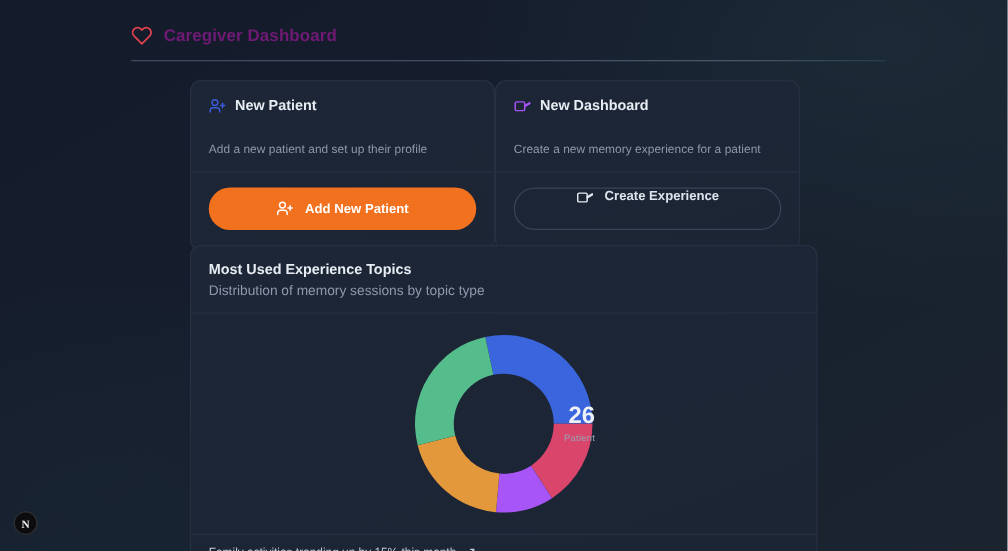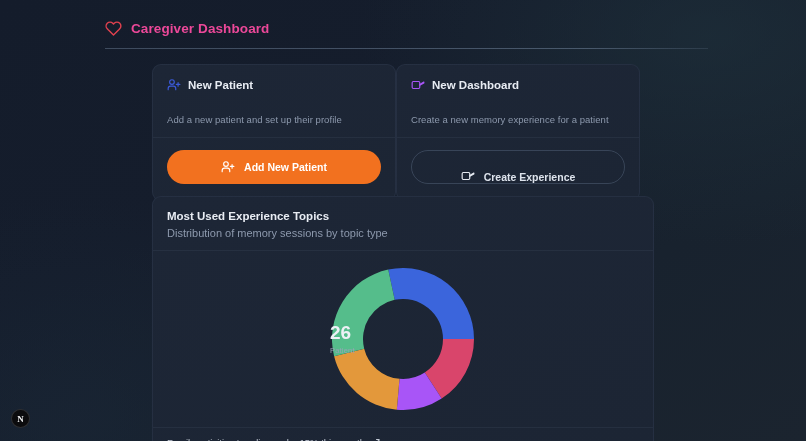--- a/index.html
+++ b/index.html
@@ -18,21 +18,21 @@
   .page { position: absolute; inset: 0; }
 
   
   .header {
     position: absolute;
     left: 105px; top: 20px;
     display: flex; align-items: center; gap: 9px;
   }
   .heart-icon { width: 17px; height: 17px; display: block; }
   .header-title {
-    font-size: 13.5px; font-weight: 700; color: #ec4899;
+    font-size: 13.5px; font-weight: 700; color: #701a75;
     letter-spacing: .1px;
   }
   .header-divider {
     position: absolute; left: 105px; top: 48px;
     width: 603px; height: 1px;
     background: linear-gradient(90deg, rgba(120,140,165,.42), rgba(120,140,165,.5) 80%, rgba(120,140,165,.18));
   }
 
   
   .cards-row { position: absolute; left: 152px; top: 64px; display: flex; }
@@ -58,21 +58,21 @@
     font-family: inherit;
     display: flex; align-items: center; justify-content: center; gap: 9px;
     cursor: pointer;
   }
   .btn-outline {
     width: 100%; height: 34px;
     border: 1px solid rgba(130,150,180,0.28); border-radius: 17px;
     background: transparent;
     color: #dde3ec; font-size: 10.5px; font-weight: 600;
     font-family: inherit;
-    display: flex; align-items: flex-end; justify-content: center; gap: 9px;
+    display: flex; align-items: flex-start; justify-content: center; gap: 9px;
     cursor: pointer;
   }
 
   
   .chart-card {
     position: absolute; left: 152px; top: 196px;
     width: 502px; height: 260px;
     background: linear-gradient(160deg, #1d2636 0%, #1c2534 100%);
     border: 1px solid rgba(120,140,170,0.11);
     border-radius: 9px;
@@ -84,21 +84,21 @@
   .chart-body {
     border-top: 1px solid rgba(120,140,170,0.10);
     height: 177px;
     display: flex; align-items: center; justify-content: center;
     position: relative;
   }
   .donut-wrap { position: relative; width: 146px; height: 146px; }
   .donut-wrap svg { display: block; }
   .donut-center {
     position: absolute; inset: 0;
-    display: flex; flex-direction: column; align-items: flex-start; justify-content: center;
+    display: flex; flex-direction: column; align-items: flex-end; justify-content: center;
     pointer-events: none;
   }
   .donut-value { font-size: 19px; font-weight: 700; color: #eef1f6; line-height: 1; }
   .donut-label { margin-top: 4px; font-size: 7.5px; color: #99a4b7; letter-spacing: .2px; }
 
   .chart-footer {
     border-top: 1px solid rgba(120,140,170,0.10);
     padding: 9px 14px 0 14px;
   }
   .footer-line1 {

